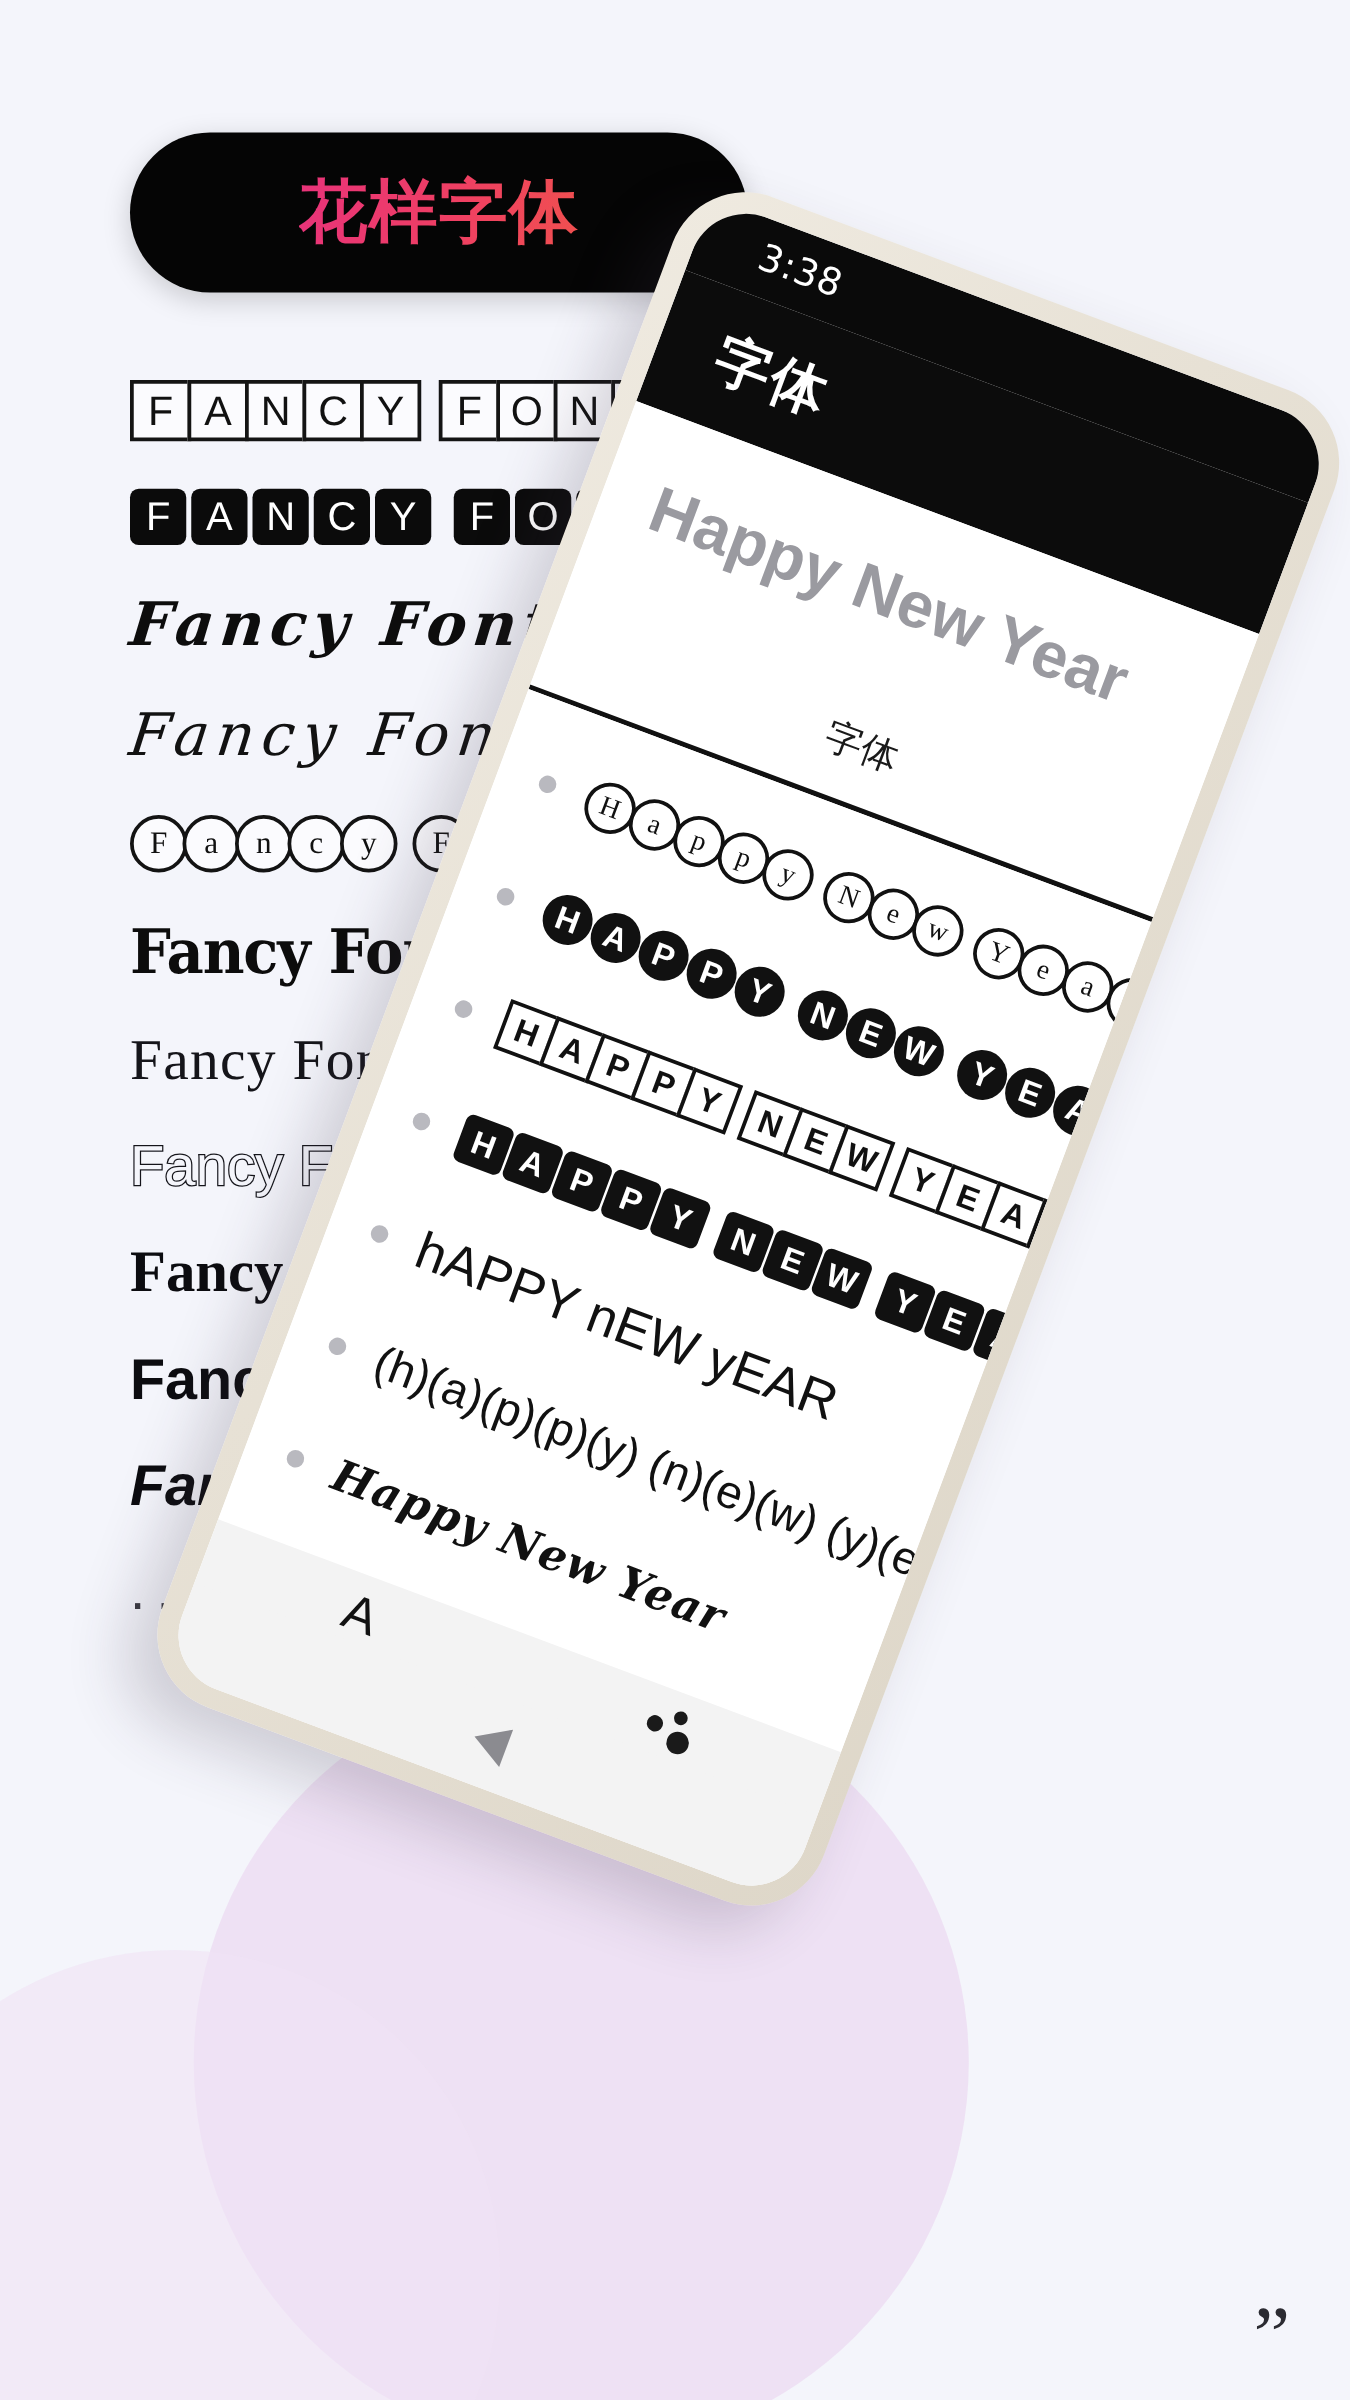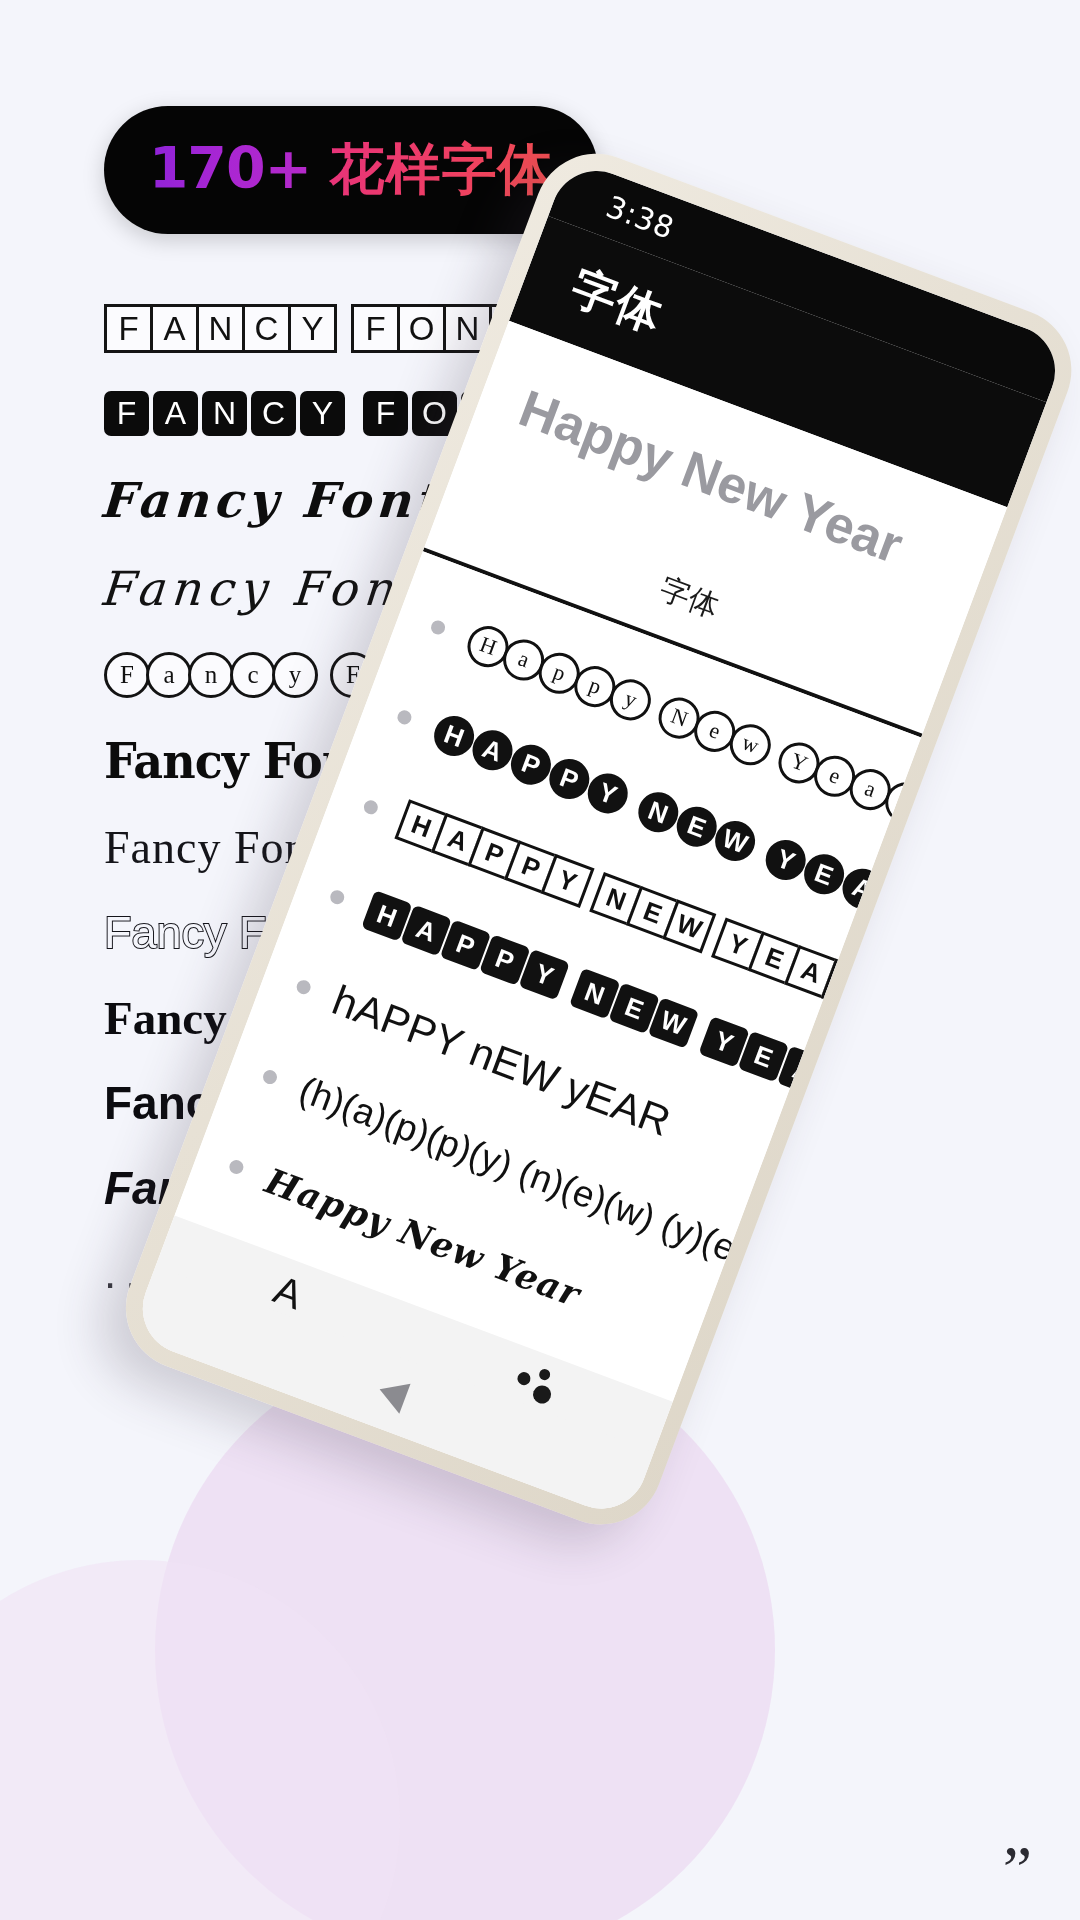--- a/index.html
+++ b/index.html
@@ -240,21 +240,20 @@
   }
 </style>
 </head>
 <body>
 
 <div class="blob"></div>
 <div class="blob2"></div>
 
 <div class="badge">
   <div class="badge-inner">
-    <span class="badge-num">170+</span>
     <span class="badge-cn">花样字体</span>
   </div>
 </div>
 
 <div class="samples">
 
   <div class="srow">
     <span class="boxed">
       <span class="ch">F</span>
         <span class="ch">A</span>

